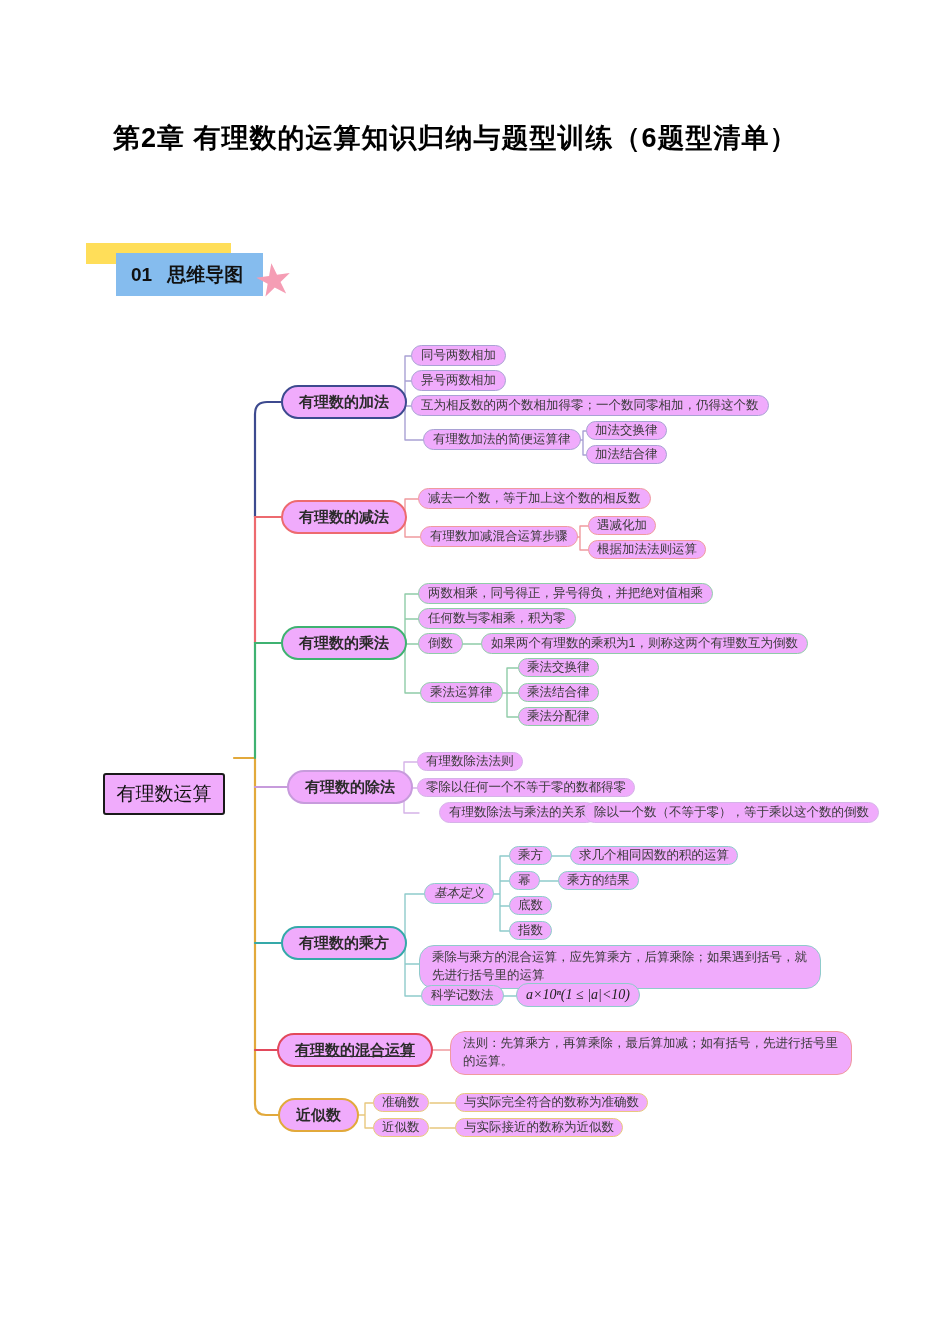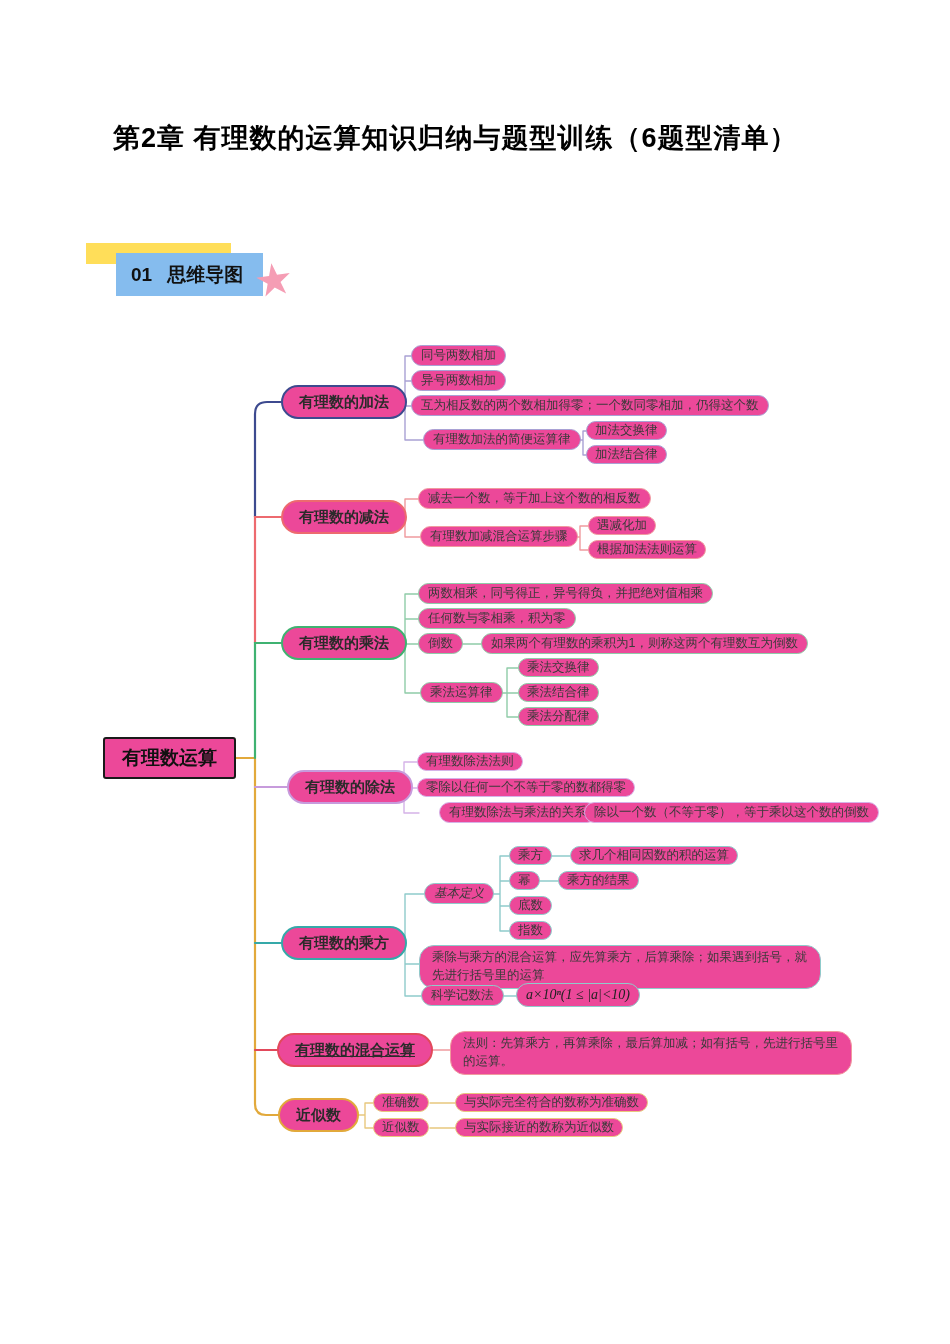--- a/index.html
+++ b/index.html
@@ -10,24 +10,24 @@
              font-family:Liberation Sans, sans-serif;
              font-size:27px;font-weight:bold;color:#000;letter-spacing:1px;white-space:nowrap;}
   
   .accent-yellow{position:absolute;left:86px;top:243px;width:145px;height:21px;background:#FFDE59;}
   .tab-blue{position:absolute;left:116px;top:253px;width:147px;height:43px;background:#85BCEE;
             display:flex;align-items:center;gap:15px;padding-left:15px;box-sizing:border-box;
             font-size:19px;font-weight:bold;color:#111;}
   .star{position:absolute;left:254px;top:258px;font-size:44px;line-height:1;color:#F59DB4;
         transform:rotate(-8deg);z-index:3;}
   
-  .node{position:absolute;background:#ec4899;border-style:solid;display:flex;align-items:center;
+  .node{position:absolute;background:#f0abfc;border-style:solid;display:flex;align-items:center;
         justify-content:center;white-space:nowrap;color:#3A3A3A;box-sizing:border-box;z-index:2;}
-  .root{border:2.4px solid #1A1A1A;border-radius:3px;font-weight:bold;font-size:19px;
-        height:42px;width:133px;color:#111;}
+  .root{border:2.4px solid #1A1A1A;border-radius:3px;font-weight:normal;font-size:19px;
+        height:42px;width:122px;color:#111;margin-top:36px;}
   .lvl1{border-width:2.2px;border-radius:17px;font-weight:bold;font-size:15px;color:#2B2B2B;
         height:34px;padding:0 16px;}
   .lvl2{border-width:1.3px;border-radius:11px;font-size:12.5px;height:21px;padding:0 9px;}
   .sm{height:19px;border-radius:10px;padding:0 8px;}
   .multiline{white-space:normal;height:auto;line-height:1.42;padding:3px 12px;border-radius:15px;
              justify-content:flex-start;}
   .formula{font-family:"Liberation Serif","DejaVu Serif",serif;font-style:italic;
            font-size:14px;height:24px;border-radius:12px;color:#222;}
   
   .b-add{border-color:#3D4A8F}   .b-add-l{border-color:#A9A1D4}

